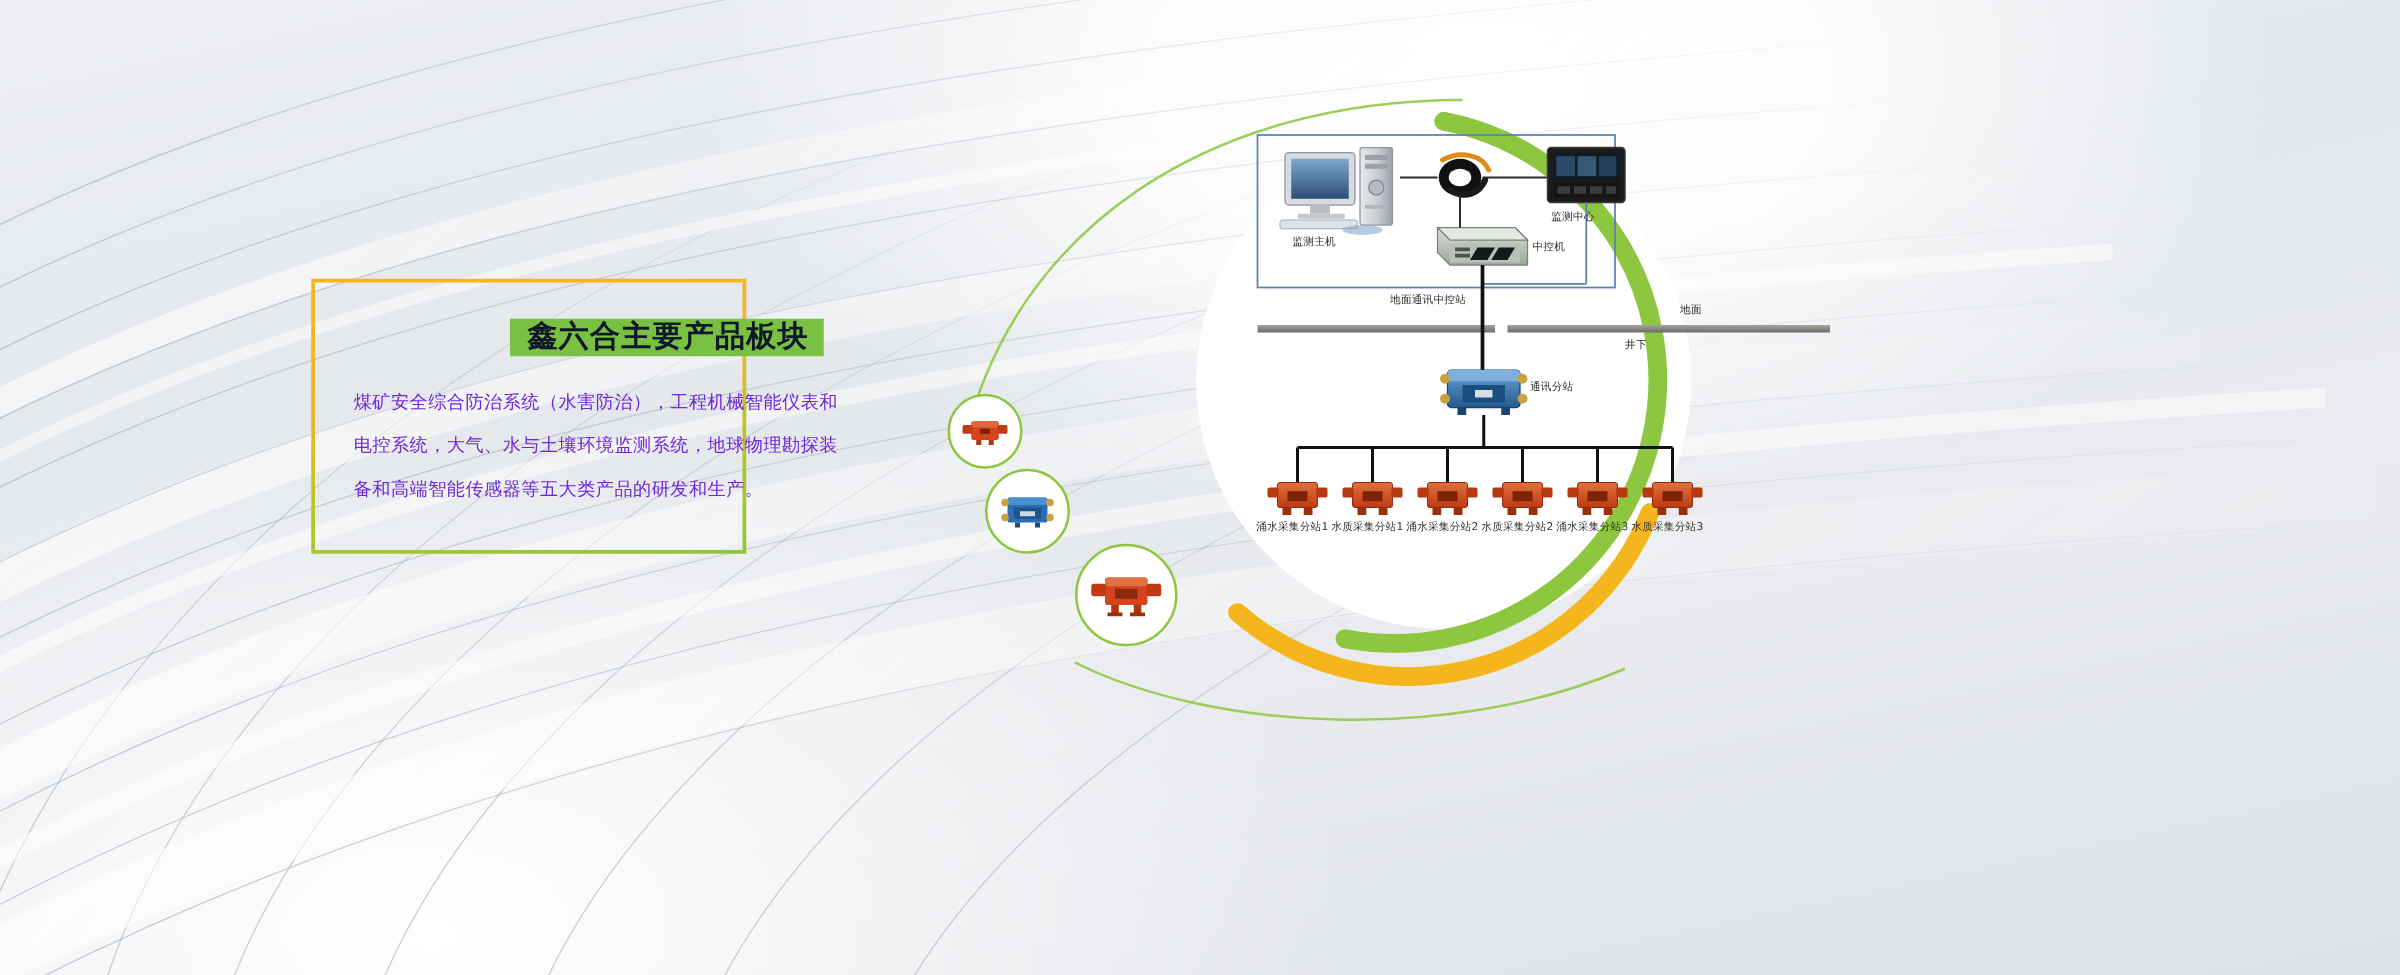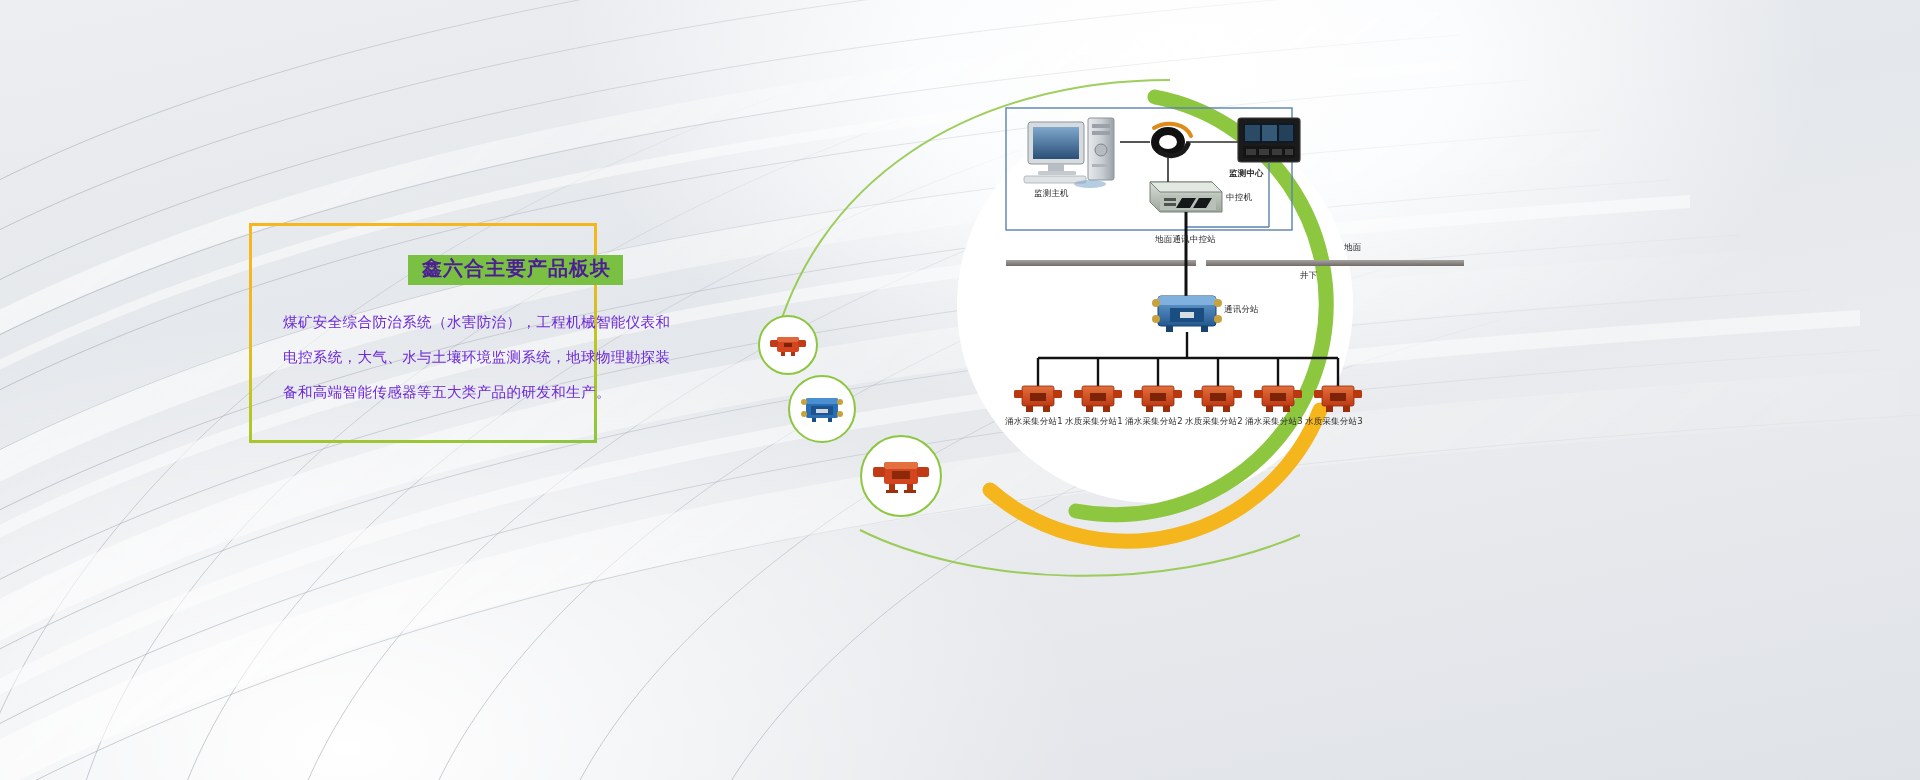--- a/index.html
+++ b/index.html
@@ -32,27 +32,27 @@
   #title-band {
     position:absolute;
     left:408px; top:255px;
     height:30px;
     padding:0 12px 0 14px;
     background:#7ac143;
     display:flex; align-items:center;
     z-index:4;
   }
   #title-band .t {
-    color:#4c1d95;
-    font-size:20px;
+    color:#0f172a;
+    font-size:24px;
     font-weight:bold;
     letter-spacing:1px;
     line-height:30px;
     white-space:nowrap;
-    font-family:Liberation Mono, monospace;
+    font-family:Liberation Serif, serif;
   }
   #body-text {
     position:absolute;
     left:283px; top:305px;
     width:430px;
     z-index:4;
   }
   #body-text p {
     font-size:14.5px;
     line-height:35px;
@@ -378,23 +378,23 @@
         <rect x="314" y="290" width="9" height="8" rx="1.5" fill="#b8380f"></rect>
         <rect x="353" y="290" width="9" height="8" rx="1.5" fill="#b8380f"></rect>
         <rect x="330" y="293" width="16" height="8" fill="#7d2408"></rect>
         <rect x="326" y="306" width="7" height="6" fill="#9b2e0b"></rect>
         <rect x="343" y="306" width="7" height="6" fill="#9b2e0b"></rect>
       </g>
     </g>
   </svg>
 
   <div class="dg-label" style="left:34px;  top:88px;">监测主机</div>
-  <div class="dg-label" style="left:229px; top:68px;font-weight:bold;">监测中心</div>
+  <div class="dg-label" style="left:241px; top:68px;">监测中心</div>
   <div class="dg-label" style="left:226px; top:92px;">中控机</div>
-  <div class="dg-label" style="left:112px; top:134px;margin-left:43px;">地面通讯中控站</div>
+  <div class="dg-label" style="left:112px; top:134px;">地面通讯中控站</div>
   <div class="dg-label" style="left:300px; top:142px;margin-left:44px;">地面</div>
   <div class="dg-label" style="left:300px; top:170px;">井下</div>
   <div class="dg-label" style="left:224px; top:204px;">通讯分站</div>
 
   <div class="dg-label" style="left:5px;   top:316px;">涌水采集分站1</div>
   <div class="dg-label" style="left:65px;  top:316px;">水质采集分站1</div>
   <div class="dg-label" style="left:125px; top:316px;">涌水采集分站2</div>
   <div class="dg-label" style="left:185px; top:316px;">水质采集分站2</div>
   <div class="dg-label" style="left:245px; top:316px;">涌水采集分站3</div>
   <div class="dg-label" style="left:305px; top:316px;">水质采集分站3</div>

